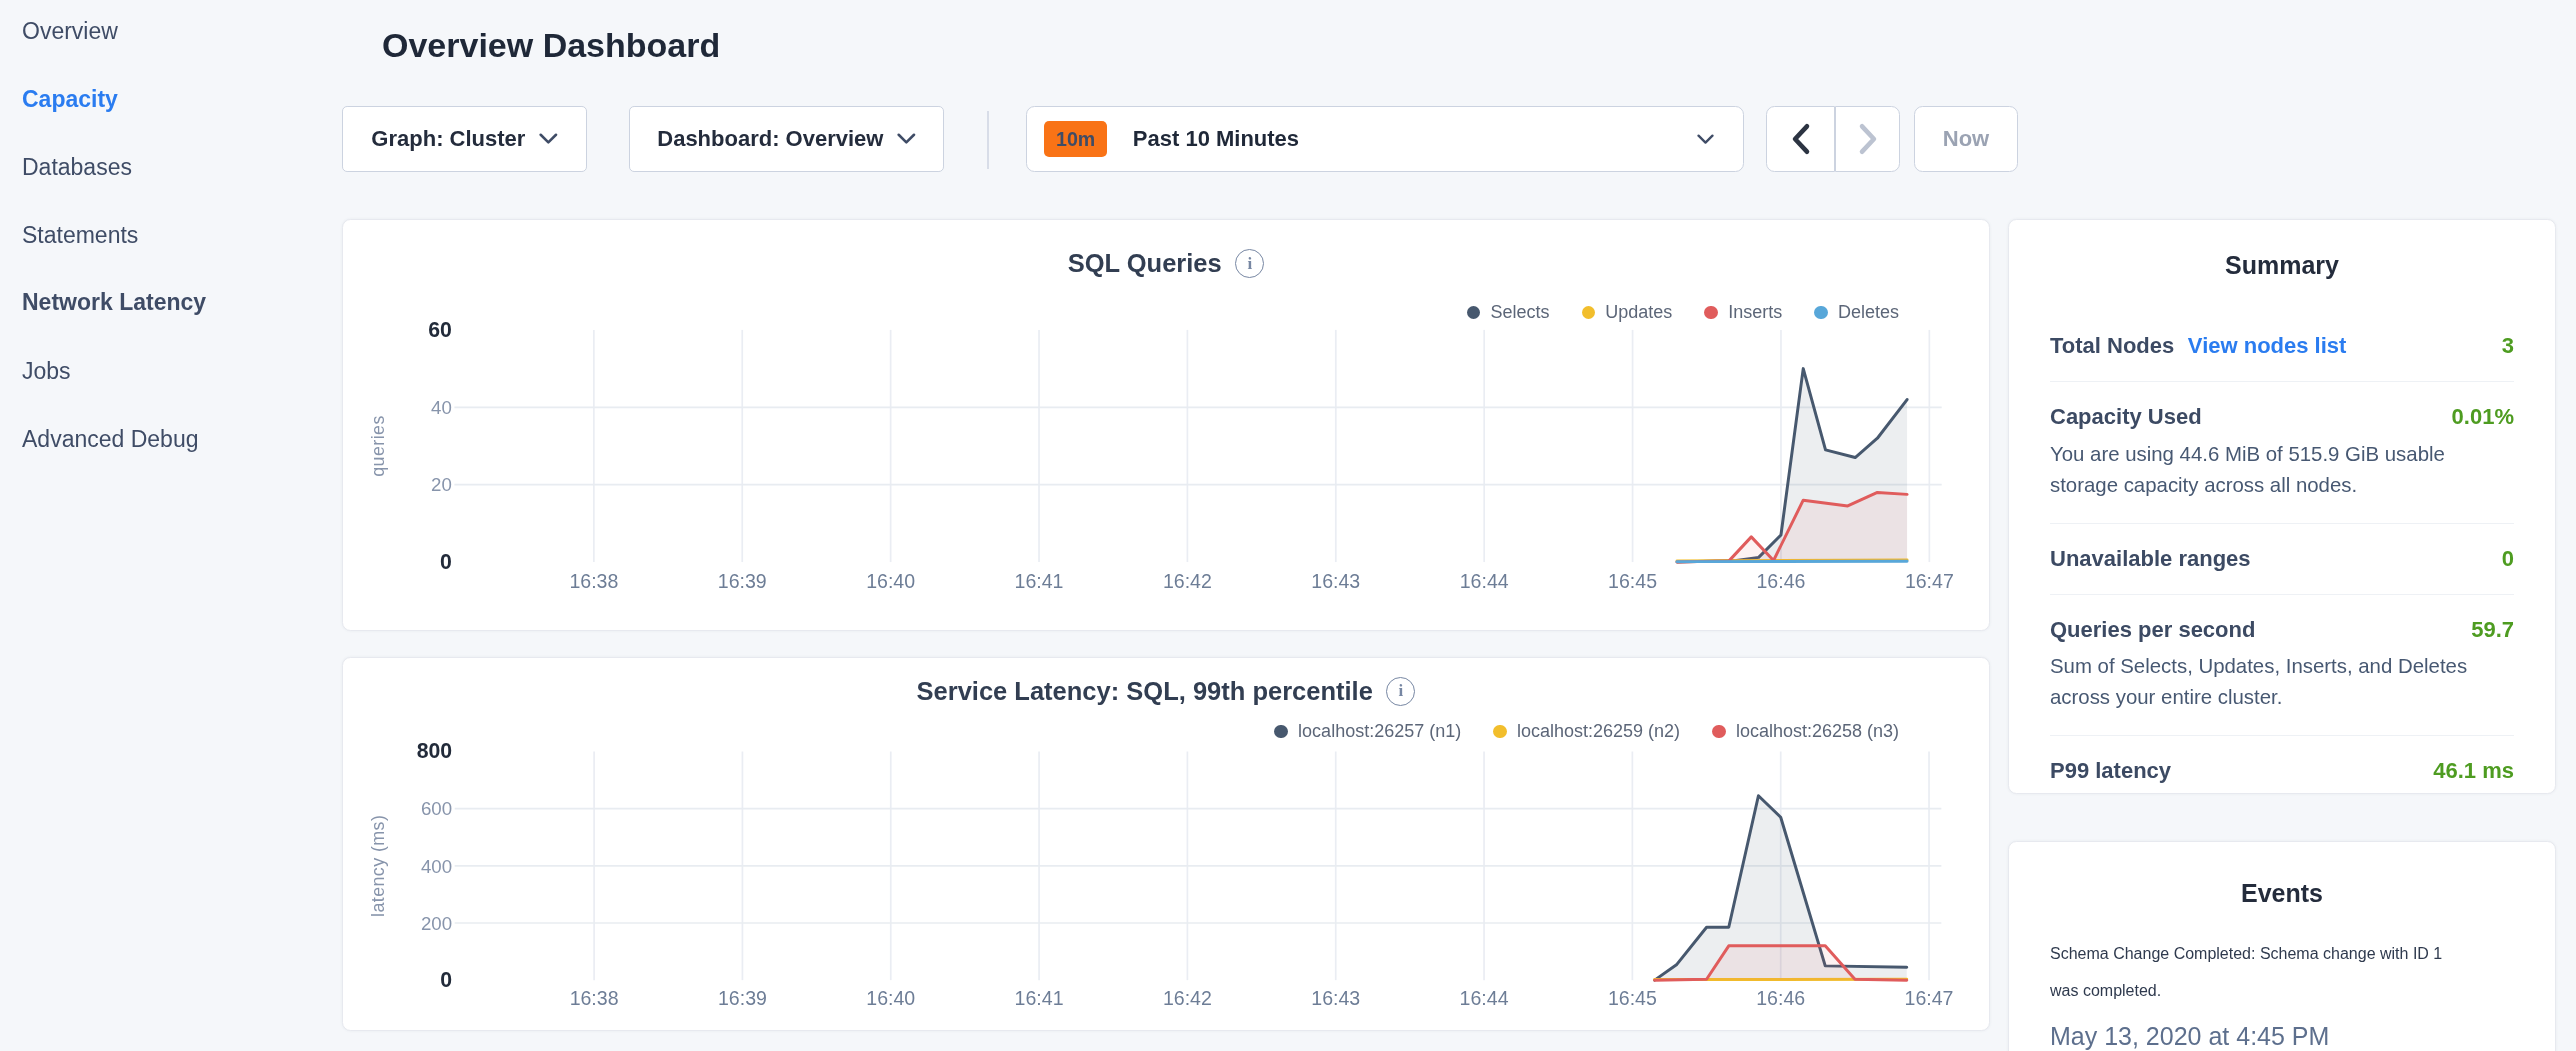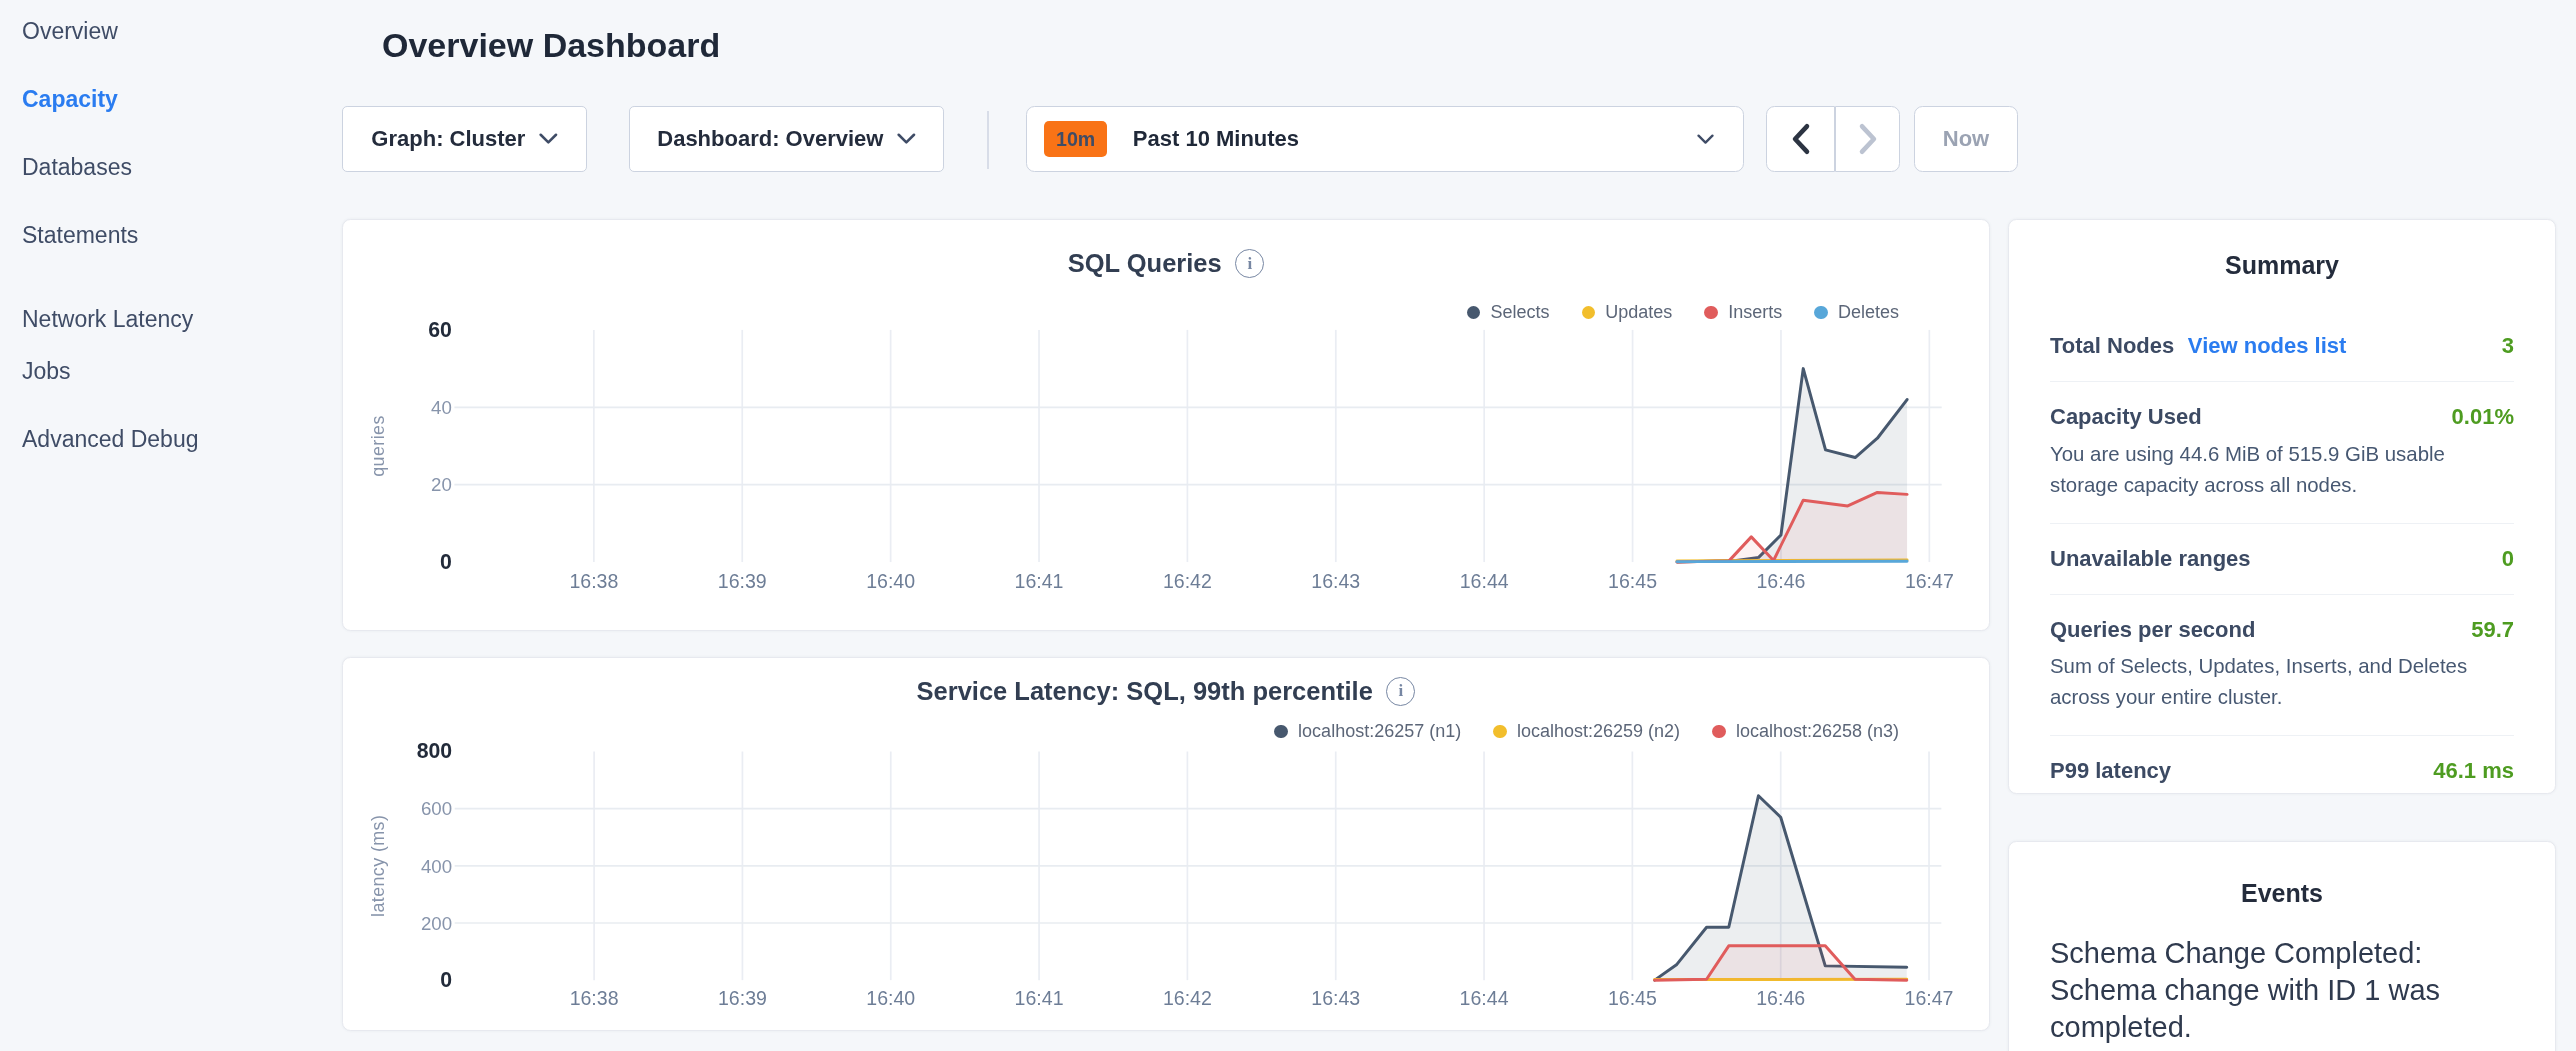--- a/index.html
+++ b/index.html
@@ -60,36 +60,36 @@
   .srow + .srow { border-top:1.7px solid #eef1f5; }
   .srow-top { display:flex; align-items:baseline; gap:13.6px; }
   .slabel { font-size:22px; font-weight:bold; color:#3c4a63; white-space:nowrap; }
   .slink { font-size:22px; font-weight:bold; color:#2a7cf0; cursor:pointer; text-decoration:none; white-space:nowrap; }
   .svalue { margin-left:auto; font-size:22px; font-weight:bold; color:#4e9c21; white-space:nowrap; }
   .sdesc { margin-top:8.5px; font-size:20.4px; line-height:31px; color:#475872; }
 
   
   #events-card .panel-title { margin-top:37px; }
   .event-item { padding:27px 41px 0 41px; }
-  .emsg { font-size:29px; line-height:37px; color:#2f3a4e; width:408px; }
+  .emsg { font-size:16px; line-height:37px; color:#2f3a4e; width:408px; }
   .etime { margin-top:13px; font-size:25px; color:#5d6f8d; }
 
   .caret svg, .chev svg { display:block; }
 </style>
 </head>
 <body>
 
 <div id="app">
 
   <nav id="sidebar">
       <div class="nav-item" style="top: 4.3px;">Overview</div>
       <div class="nav-item active" style="top: 72px;">Capacity</div>
       <div class="nav-item" style="top: 140px;">Databases</div>
       <div class="nav-item" style="top: 208px;">Statements</div>
-      <div class="nav-item" style="top: 292px;">Network Latency</div>
+      <div class="nav-item" style="top: 275px; font-weight: bold;">Network Latency</div>
       <div class="nav-item" style="top: 344px;">Jobs</div>
       <div class="nav-item" style="top: 412px;">Advanced Debug</div>
     </nav>
 
   <h1 class="page-title">Overview Dashboard</h1>
 
   <div class="btn" id="graph-btn">
     <span class="btn-text">Graph: Cluster</span>
     <span class="caret">
       <svg width="18.7" height="12" viewBox="0 0 22 14">

